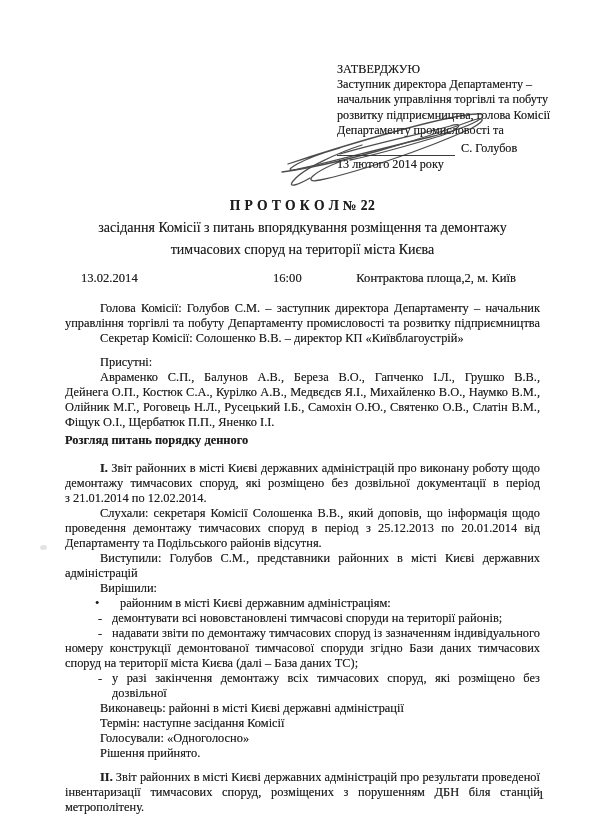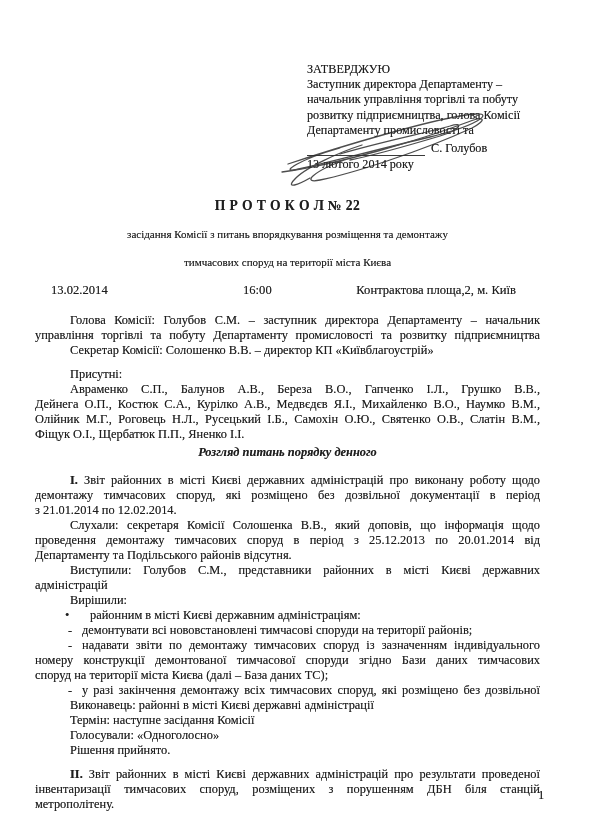--- a/index.html
+++ b/index.html
@@ -5,48 +5,48 @@
   html,body{margin:0;padding:0;background:#ffffff;}
   .page{
     position:relative;
     width:600px;height:839px;
     background:#fff;
     font-family:"Liberation Serif","DejaVu Serif",serif;
     color:#1e1e1e;
     text-shadow:0 0 .4px rgba(30,30,30,.55);
     overflow:hidden;
     box-sizing:border-box;
-    padding:62px 60px 0 35px;
+    padding:62px 60px 0 65px;
   }
   
   .approval{
     margin-left:272px;
     font-size:12.2px;line-height:15.2px;
     white-space:nowrap;
   }
   .sig-row{position:relative;height:16px;margin-top:3px;}
   .sig-rule{display:inline-block;width:118px;border-bottom:1px solid #3a3a3a;height:13px;vertical-align:bottom;}
   .sig-name{margin-left:6px;}
   
   .signature-svg{position:absolute;left:280px;top:92px;pointer-events:none;}
   
   .title-block{margin-top:26px;text-align:center;}
   .doc-title{font-weight:bold;font-size:13.6px;letter-spacing:.4px;}
-  .doc-subtitle{font-size:11px;line-height:16px;margin-top:12px;text-align:center;}
+  .doc-subtitle{font-size:14px;line-height:16px;margin-top:6px;text-align:center;}
   
   .meta-row{position:relative;margin-top:13px;height:16px;font-size:12.6px;}
   .meta-date{position:absolute;left:16px;top:0;}
   .meta-time{position:absolute;left:208px;top:0;}
   .meta-loc{position:absolute;right:24px;top:0;}
   
   .body{margin-top:14px;font-size:12.4px;line-height:15px;}
   .ln{position:relative;min-height:15px;}
   .indent{text-indent:35px;}
   .just{text-align:justify;text-align-last:justify;}
-  .center{text-align:center;text-indent:0;font-style:italic;}
+  .center{text-indent:0;}
   .b{font-weight:bold;}
   .bullet{padding-left:55px;}
   .bullet .mk{position:absolute;left:30px;top:0;}
   .dash{padding-left:47px;}
   .dash .mk{position:absolute;left:33px;top:0;}
   
   .page-num{position:absolute;left:538px;top:788px;font-size:12.6px;}
   
   .speck{position:absolute;left:40px;top:545px;width:7px;height:5px;border-radius:50%;background:rgba(60,60,60,.14);}
 </style>

